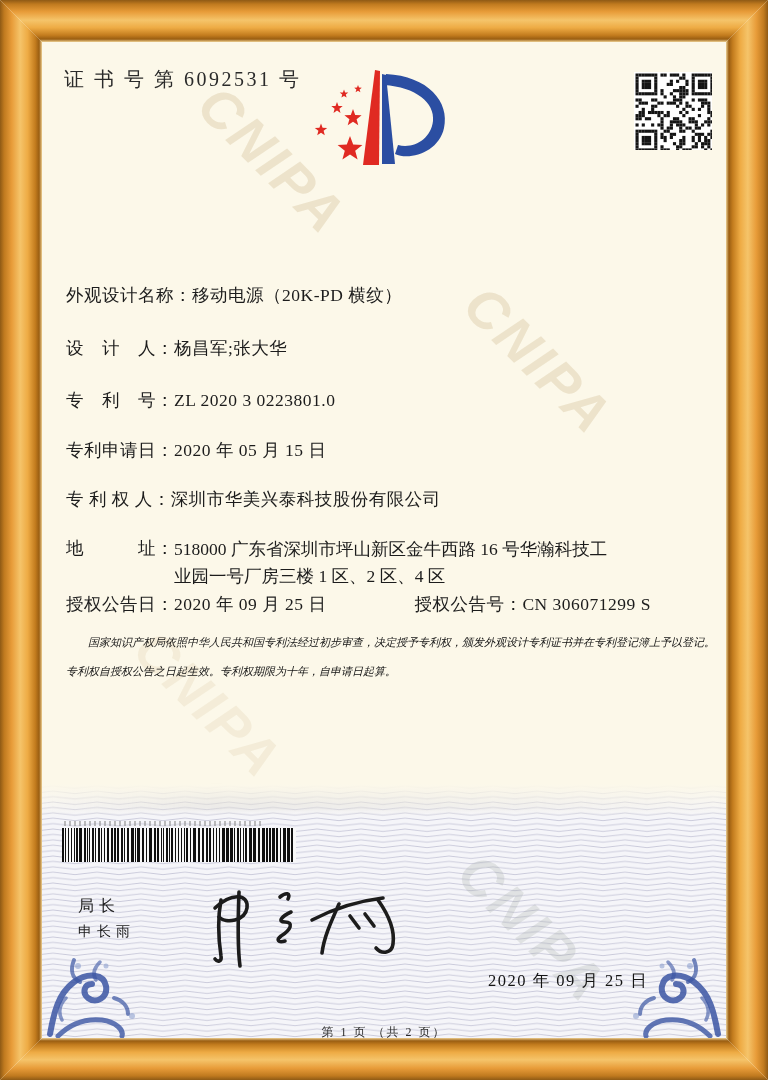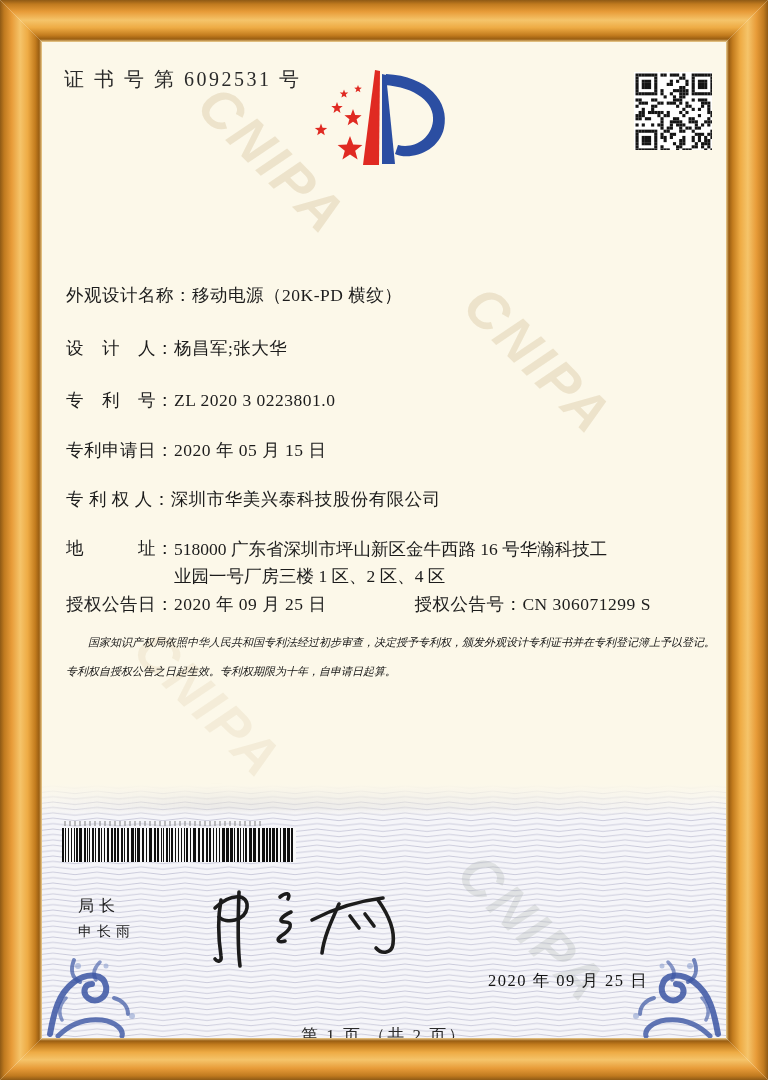--- a/index.html
+++ b/index.html
@@ -59,21 +59,21 @@
 
   .micro-line{position:absolute;left:64px;top:821px;width:200px;height:5px;opacity:.55;
     background:repeating-linear-gradient(90deg,#8a8a8a 0 2px,transparent 2px 5px);}
   .barcode{position:absolute;left:62px;top:828px;}
 
   .signer-title{position:absolute;left:78px;top:896px;font-size:16px;letter-spacing:5px;color:#1a1a1a;}
   .signer-name{position:absolute;left:78px;top:923px;font-size:14px;letter-spacing:5px;color:#1a1a1a;}
   .signature{position:absolute;left:192px;top:864px;}
   .issue-date{position:absolute;left:488px;top:970px;font-size:16.5px;letter-spacing:1.5px;color:#141414;}
   .page-info{position:absolute;left:0;top:1024px;width:100%;text-align:center;
-    font-size:17px;letter-spacing:2px;color:#2a2a2a;}
+    font-size:12px;letter-spacing:2px;color:#2a2a2a;}
 </style>
 </head>
 <body>
 
 <div class="page">
 
   <svg class="waves" width="684" height="254">
     <defs>
       <pattern id="wv" width="44" height="5.4" patternUnits="userSpaceOnUse">
         <path d="M0,3 Q11,0.6 22,3 T44,3" fill="none" stroke="#c6c6d8" stroke-width="0.9"></path>

